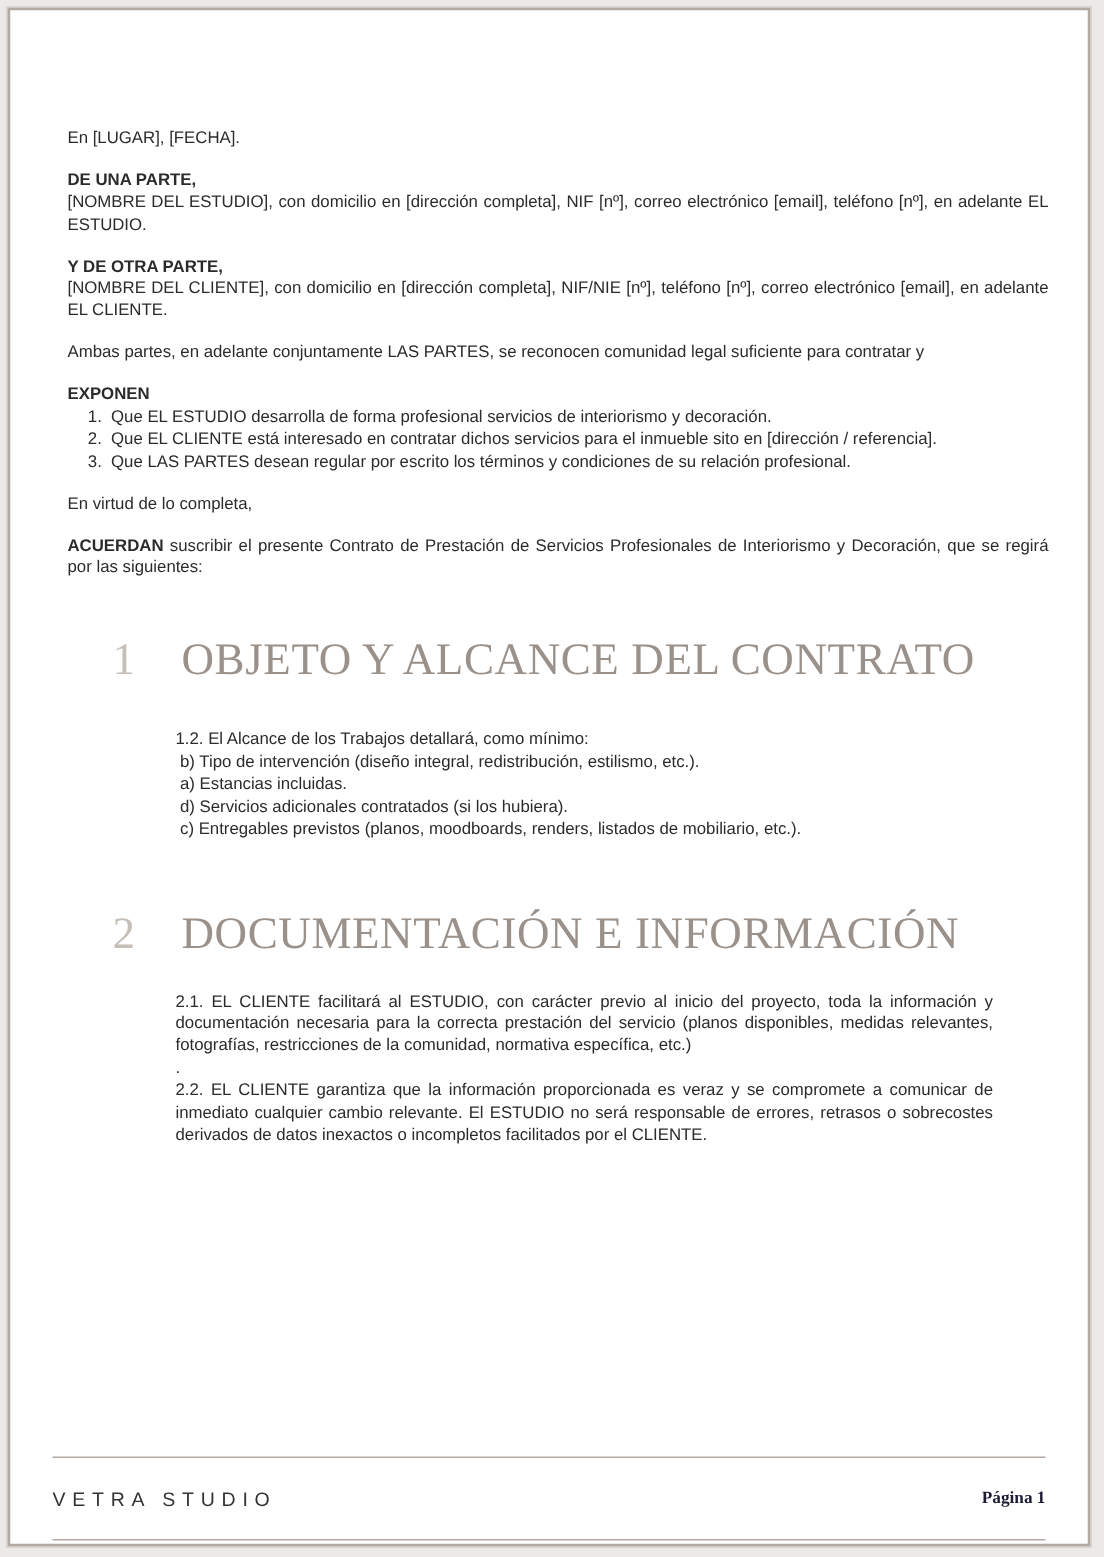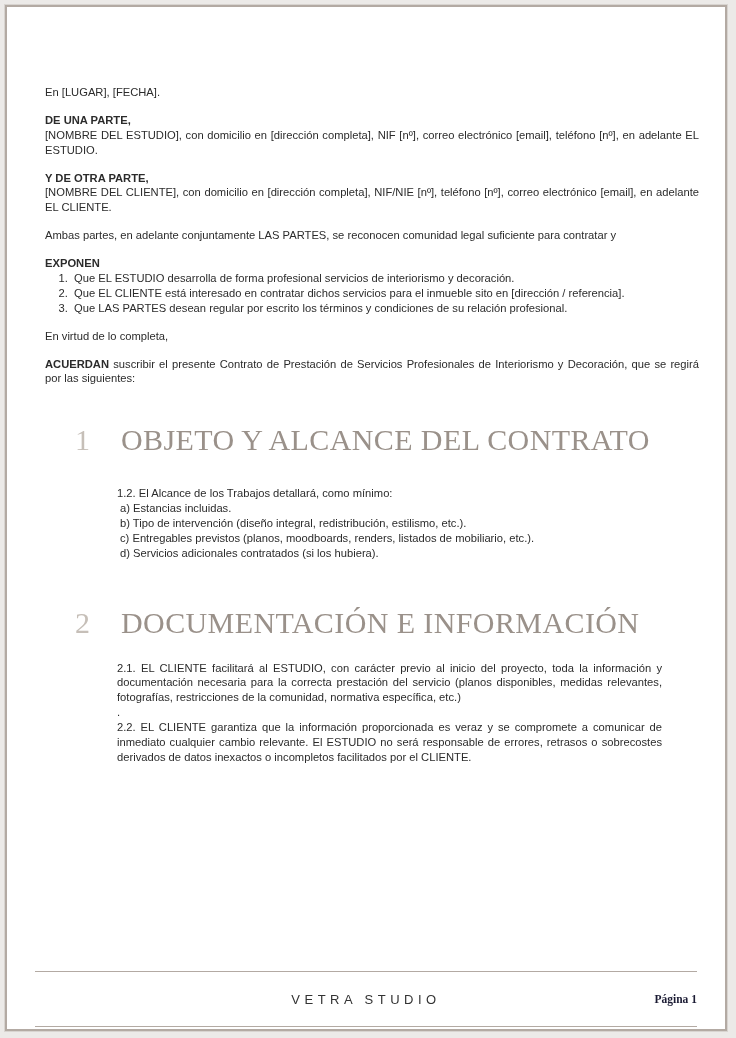--- a/index.html
+++ b/index.html
@@ -119,21 +119,20 @@
   .footer-rule.top { top: 0px; }
   .footer-rule.bottom { bottom: 2px; }
   .footer-inner {
     position: absolute;
     left: 28px;
     right: 28px;
     top: 0;
     bottom: 2px;
     display: flex;
     align-items: center;
-    justify-content: center;
   }
   .footer-brand {
     font-family: "Liberation Sans", sans-serif;
     font-size: 13px;
     letter-spacing: 4.5px;
     color: #333333;
   }
   .footer-page {
     position: absolute;
     right: 0px;
@@ -185,24 +184,24 @@
       <p class="just"><span class="b">ACUERDAN</span><span> suscribir el presente Contrato de Prestación de Servicios Profesionales de Interiorismo y Decoración, que se regirá por las siguientes:</span></p>
 
       <div class="section-head">
         <div class="section-num">1</div>
         <div class="section-title">OBJETO Y ALCANCE DEL CONTRATO</div>
       </div>
       <div class="body-block">
         <div class="gap-sm"></div>
         <p>1.2. El Alcance de los Trabajos detallará, como mínimo:</p>
         <div class="sub-list">
+          <p>b) Tipo de intervención (diseño integral, redistribución, estilismo, etc.).</p>
           <p>a) Estancias incluidas.</p>
-          <p>b) Tipo de intervención (diseño integral, redistribución, estilismo, etc.).</p>
+          <p>d) Servicios adicionales contratados (si los hubiera).</p>
           <p>c) Entregables previstos (planos, moodboards, renders, listados de mobiliario, etc.).</p>
-          <p>d) Servicios adicionales contratados (si los hubiera).</p>
         </div>
         <div class="gap-sm"></div>
       </div>
 
       <div class="section-head">
         <div class="section-num">2</div>
         <div class="section-title">DOCUMENTACIÓN E INFORMACIÓN</div>
       </div>
       <div class="body-block">
         <p>2.1. EL CLIENTE facilitará al ESTUDIO, con carácter previo al inicio del proyecto, toda la información y documentación necesaria para la correcta prestación del servicio (planos disponibles, medidas relevantes, fotografías, restricciones de la comunidad, normativa específica, etc.)</p>

